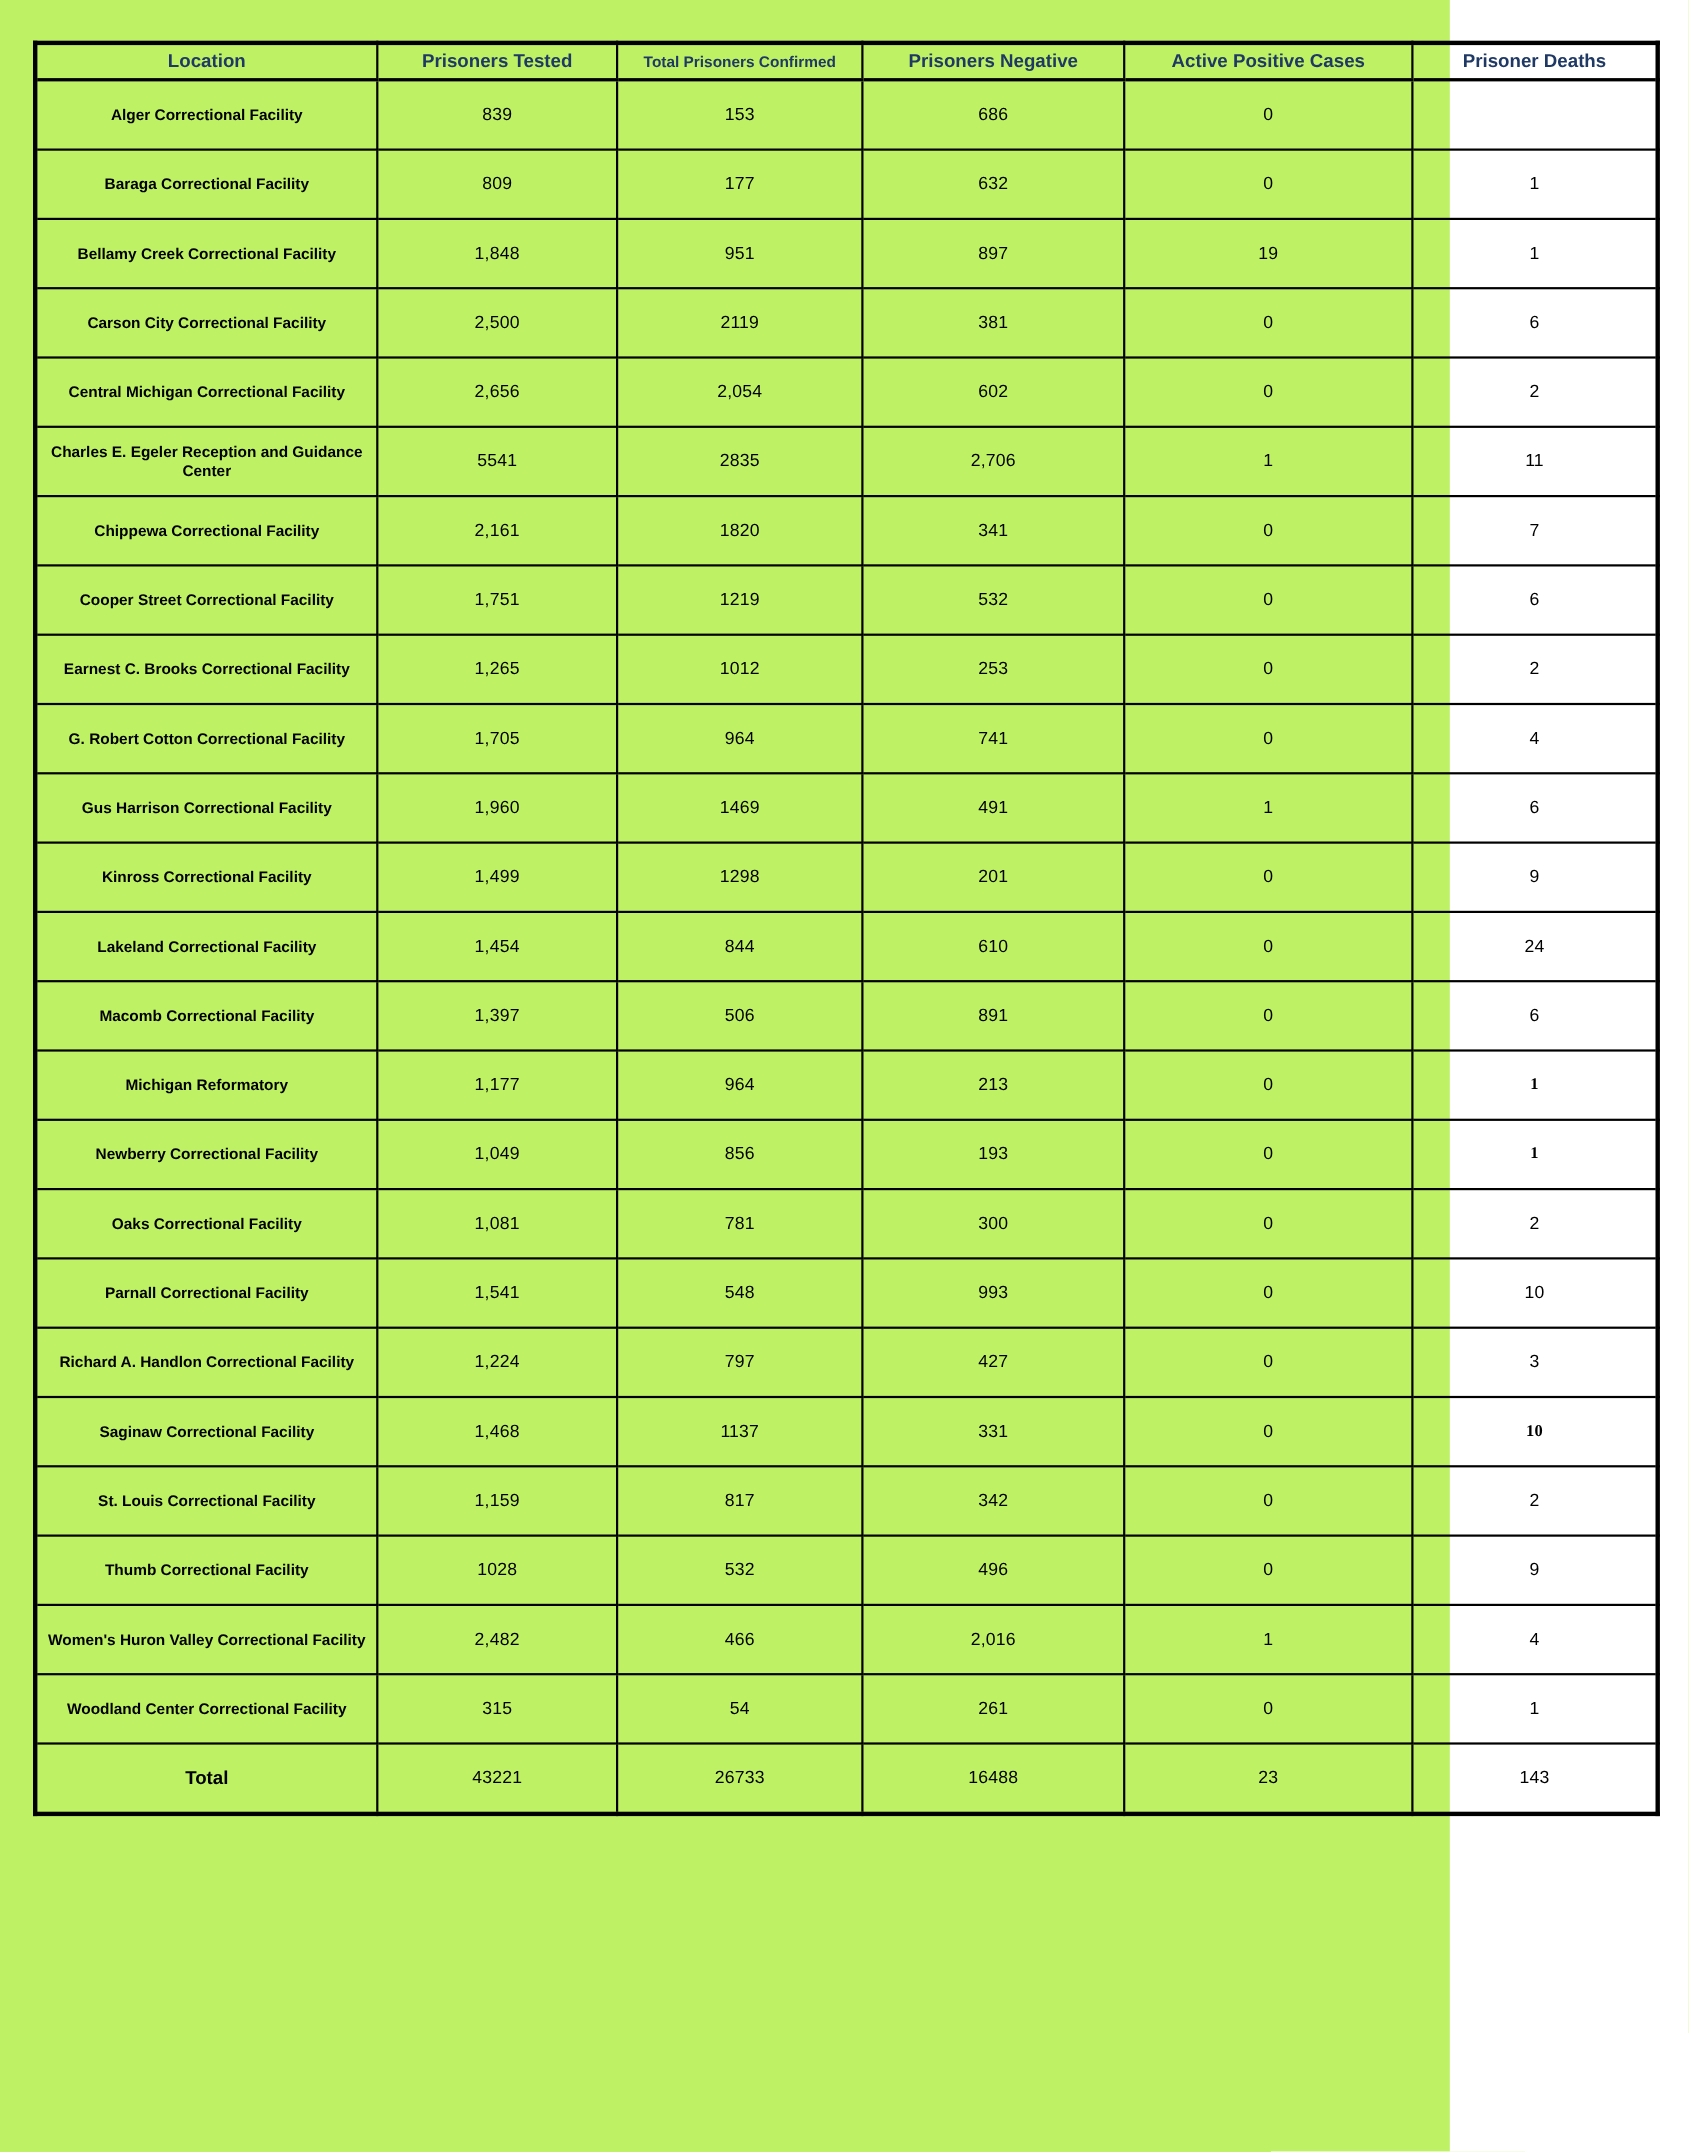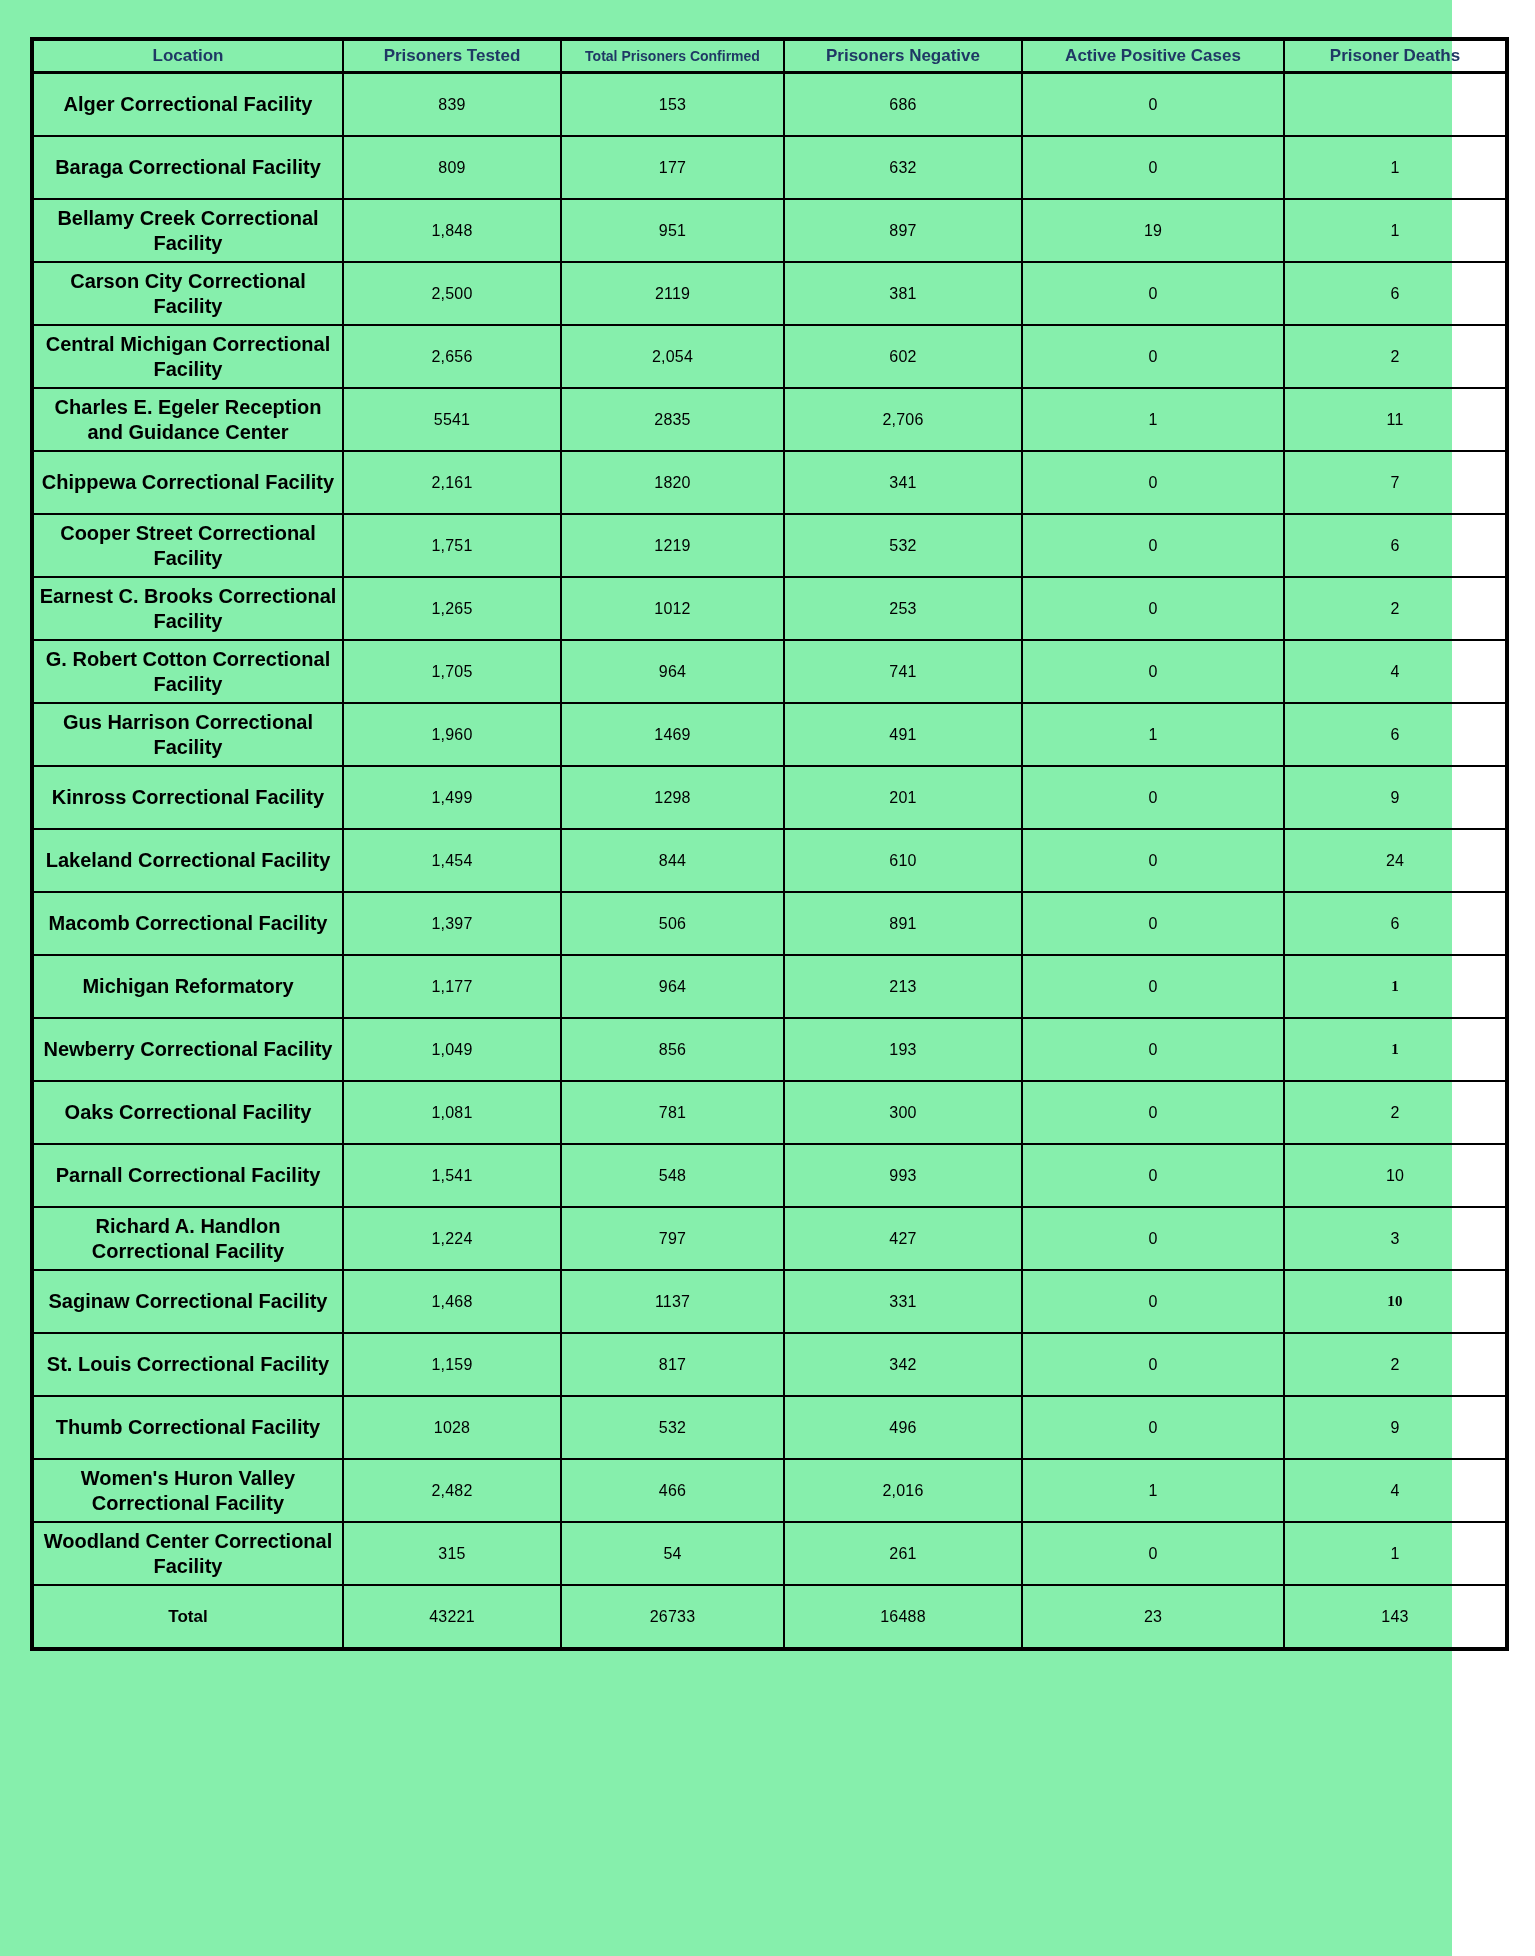--- a/index.html
+++ b/index.html
@@ -1,20 +1,20 @@
 <!DOCTYPE html>
 <html><head>
 <meta charset="utf-8">
 <style>
   html,body{
     margin:0; padding:0; background:#ffffff;
     font-family:"Liberation Sans", sans-serif;
   }
   .page{
-    width:1452px; height:1956px; position:relative; background:#86efac;
+    width:1318px; height:1956px; position:relative; background:#bef264;
   }
   table.data-table{
     position:absolute; top:37px; left:30px;
     border-collapse:collapse; table-layout:fixed;
     width:1475px;
     border:4px solid #000;
   }
   th,td{
     border:2px solid #000;
     text-align:center; vertical-align:middle;
@@ -26,21 +26,21 @@
     height:26px;
     font-weight:bold;
     font-size:17px;
     color:#1f3864;
     border-bottom:3px solid #000;
   }
   thead th.small-header{ font-size:14px; }
   tbody td{ height:57px; }
   td.loc{
     font-weight:bold;
-    font-size:20px;
+    font-size:14px;
     line-height:1.25;
     white-space:pre-line;
   }
   td.num{
     font-size:16px;
     font-weight:normal;
     letter-spacing:0.2px;
   }
   td.num.serif{
     font-family:"Liberation Serif", serif;

